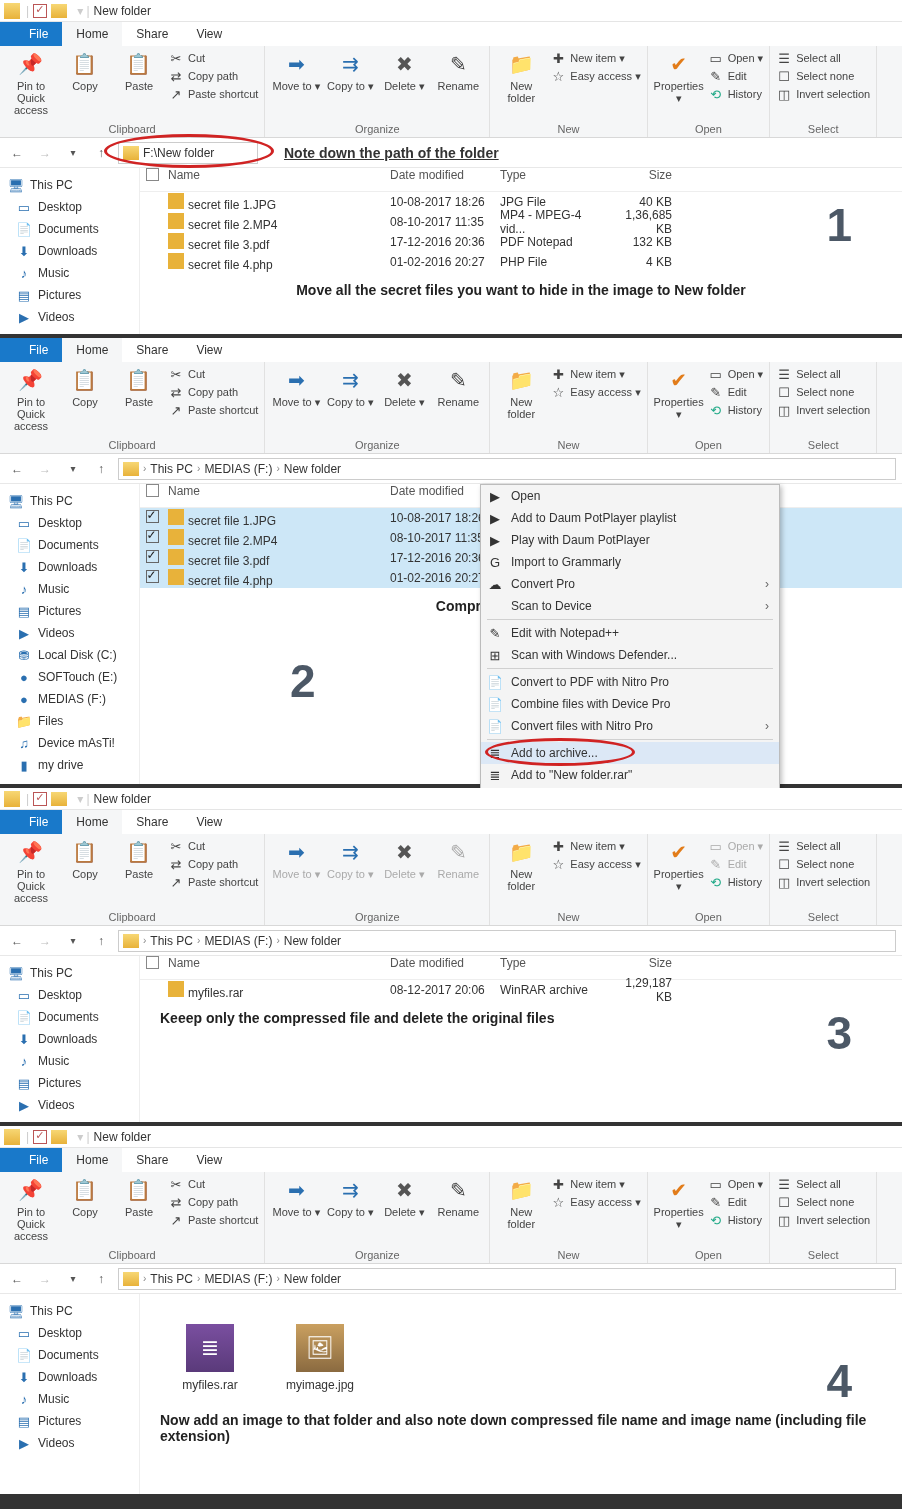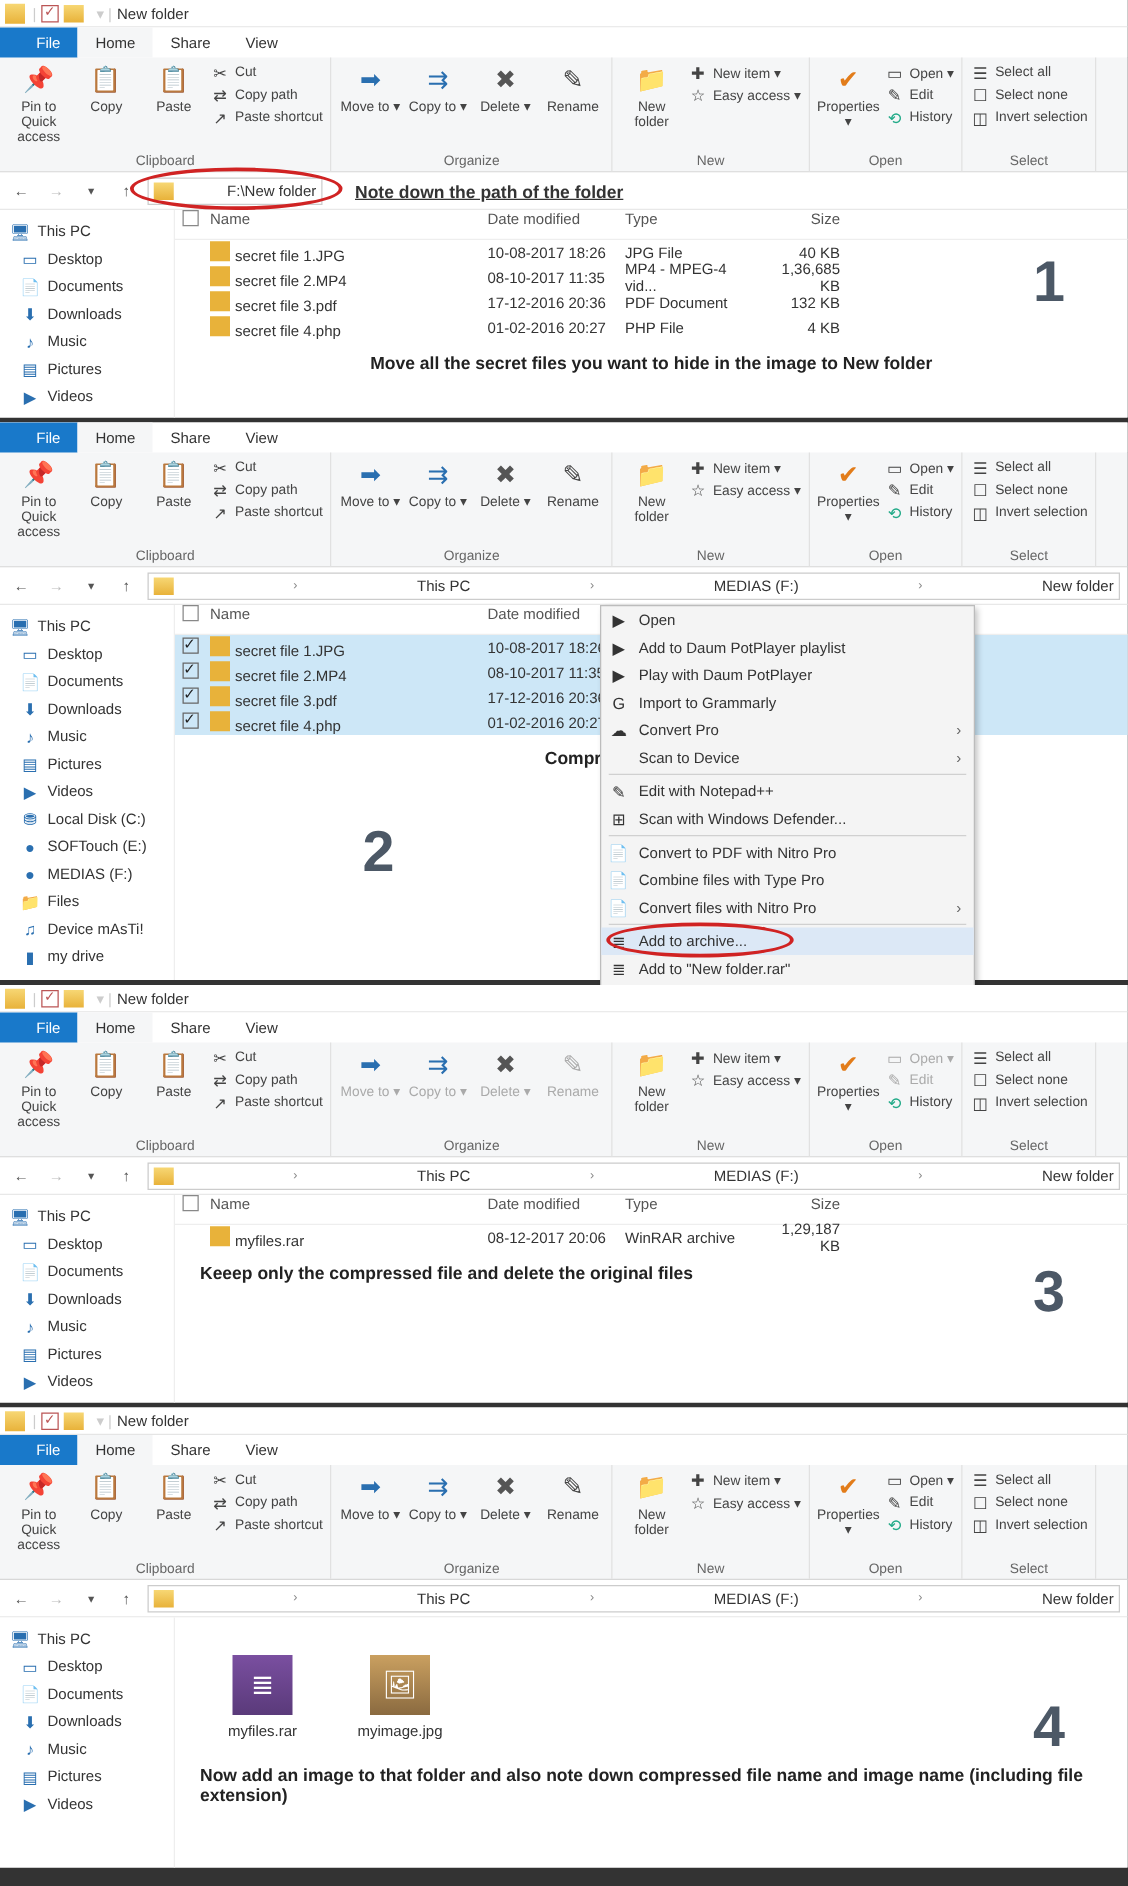--- a/index.html
+++ b/index.html
@@ -30,21 +30,21 @@
 .big-ico{width:28px;height:28px;margin-bottom:2px;display:flex;align-items:center;justify-content:center;font-size:20px;}
 .small-list{display:flex;flex-direction:column;gap:2px;}
 .small-item{display:flex;align-items:center;gap:4px;font-size:11px;color:#444;white-space:nowrap;}
 .small-item.dim{color:#aaa;}
 .small-ico{width:16px;height:16px;display:inline-flex;align-items:center;justify-content:center;font-size:13px;}
 
 
 .addrbar{height:30px;display:flex;align-items:center;padding:0 6px;gap:6px;background:#fff;border-bottom:1px solid #e8e8e8;}
 .navbtn{width:22px;height:22px;display:flex;align-items:center;justify-content:center;color:#555;}
 .navbtn.dim{color:#bbb;}
-.pathbox{flex:1;height:22px;border:1px solid #ccc;display:flex;align-items:center;padding:0 4px;gap:4px;justify-content:space-between;}
+.pathbox{flex:1;height:22px;border:1px solid #ccc;display:flex;align-items:center;padding:0 4px;gap:4px;}
 .pathbox .f-ico{width:16px;height:14px;background:linear-gradient(#f7d774,#e8b23a);}
 .crumb{font-size:12px;color:#333;}
 .crumb-sep{color:#888;font-size:10px;}
 .circled{position:relative;}
 .circled .oval{position:absolute;border:3px solid #d02323;border-radius:50%;pointer-events:none;}
 
 
 .main{display:flex;background:#fff;position:relative;}
 .sidebar{width:140px;border-right:1px solid #eee;padding:6px 0;}
 .side-item{display:flex;align-items:center;gap:6px;padding:3px 8px 3px 16px;font-size:12px;color:#333;white-space:nowrap;}
@@ -286,21 +286,21 @@
             <div class="chkcell"></div>
             <div class="col-name"><span class="f-ico-s"></span>secret file 2.MP4</div>
             <div class="col-date">08-10-2017 11:35</div>
             <div class="col-type">MP4 - MPEG-4 vid...</div>
             <div class="col-size">1,36,685 KB</div>
           </div>
           <div class="row">
             <div class="chkcell"></div>
             <div class="col-name"><span class="f-ico-s"></span>secret file 3.pdf</div>
             <div class="col-date">17-12-2016 20:36</div>
-            <div class="col-type">PDF Document</div>
+            <div class="col-type">PDF Notepad</div>
             <div class="col-size">132 KB</div>
           </div>
           <div class="row">
             <div class="chkcell"></div>
             <div class="col-name"><span class="f-ico-s"></span>secret file 4.php</div>
             <div class="col-date">01-02-2016 20:27</div>
             <div class="col-type">PHP File</div>
             <div class="col-size">4 KB</div>
           </div>
         </div>
@@ -570,21 +570,21 @@
           <span class="m-ico">⊞</span>
           <span>Scan with Windows Defender...</span>
         </div>
         <div class="sepline"></div>
         <div class="mi">
           <span class="m-ico">📄</span>
           <span>Convert to PDF with Nitro Pro</span>
         </div>
         <div class="mi">
           <span class="m-ico">📄</span>
-          <span>Combine files with Type Pro</span>
+          <span>Combine files with Device Pro</span>
         </div>
         <div class="mi">
           <span class="m-ico">📄</span>
           <span>Convert files with Nitro Pro</span>
           <span class="arrow">›</span>
         </div>
         <div class="sepline"></div>
         <div class="mi hl" style="position: relative;">
           <span class="m-ico">≣</span>
           <span>Add to archive...</span>

